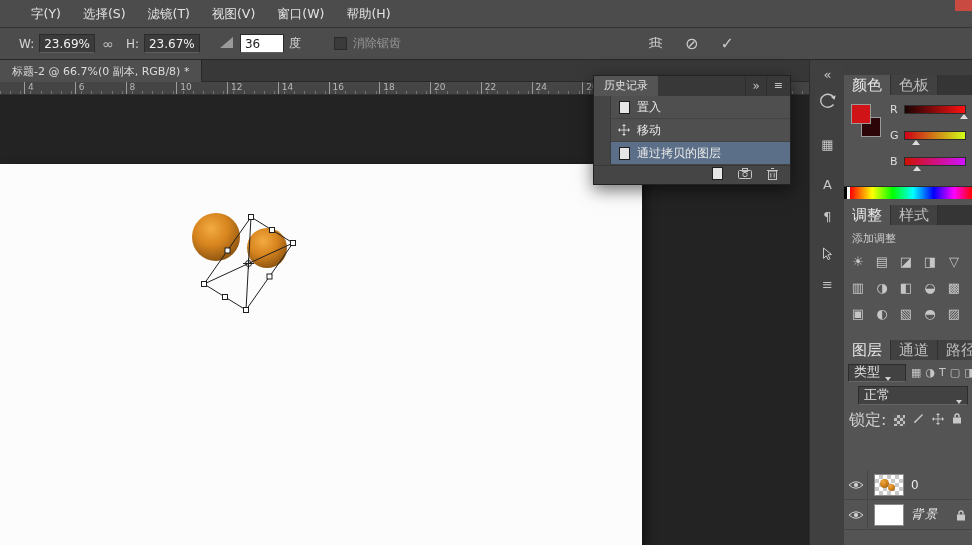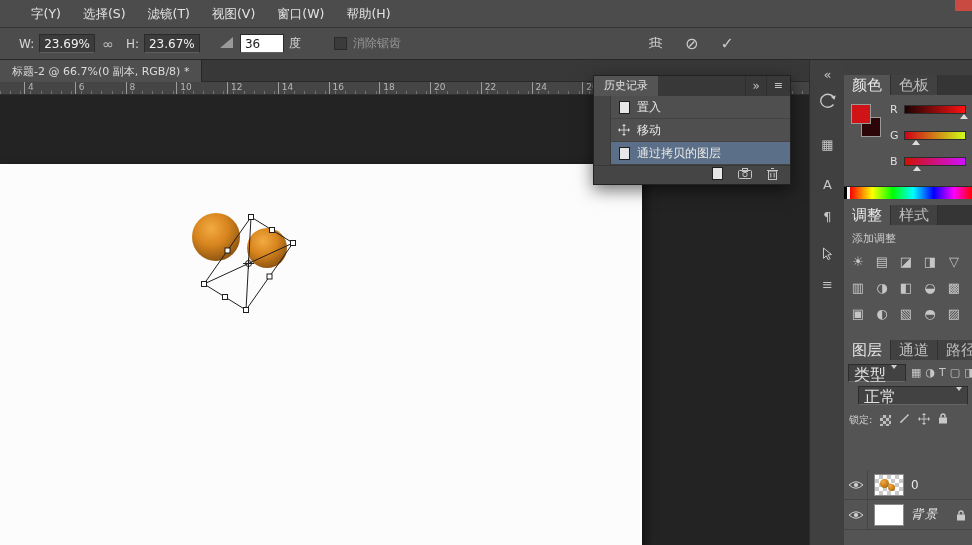--- a/index.html
+++ b/index.html
@@ -67,29 +67,29 @@
   .spectrum{position:absolute;left:0;bottom:6px;width:128px;height:13px;border-top:1px solid #2c2c2c;
     background:linear-gradient(to right,#000 0,#000 3px,#fff 3px,#fff 6px,#ff0000 6px,#ffff00 22%,#00ff00 38%,#00ffff 54%,#0000ff 70%,#ff00ff 86%,#ff0000 100%);}
 
   
   .adj-label{position:absolute;left:8px;top:6px;font-size:11px;color:#cbcbcb;}
   .adj-grid{position:absolute;left:2px;top:24px;width:124px;display:flex;flex-wrap:wrap;}
   .adj-icon{width:24px;height:26px;line-height:26px;text-align:center;font-size:13px;color:#c6c6c6;}
 
   
   .filter-row{position:absolute;left:4px;top:4px;display:flex;align-items:center;}
-  .combo{display:flex;align-items:flex-start;background:#424242;border:1px solid #2c2c2c;border-bottom-color:#666;height:18px;padding:0 5px;gap:5px;font-size:16px;color:#e0e0e0;}
+  .combo{display:flex;align-items:flex-end;background:#424242;border:1px solid #2c2c2c;border-bottom-color:#666;height:18px;padding:0 5px;gap:5px;font-size:13px;color:#e0e0e0;}
   .combo.kind{width:58px;}
   .combo.blend{width:110px;height:19px;justify-content:space-between;}
   .caret{width:0;height:0;border-left:3.5px solid transparent;border-right:3.5px solid transparent;border-top:4px solid #cfcfcf;}
   .filter-icons{display:flex;gap:4px;margin-left:5px;}
   .f-icon{font-size:11px;color:#c6c6c6;line-height:18px;}
   .blend-row{position:absolute;left:14px;top:26px;}
   .lock-row{position:absolute;left:5px;top:52px;display:flex;align-items:center;gap:8px;height:16px;}
-  .lock-label{font-size:10px;color:#cfcfcf;}
+  .lock-label{font-size:16px;color:#cfcfcf;}
   .checker-sm{width:11px;height:11px;background:repeating-conic-gradient(#bdbdbd 0 25%,#5e5e5e 0 50%) 0 0/6px 6px;}
   .layer-row{position:absolute;left:0;width:128px;height:30px;display:flex;align-items:center;background:#545454;border-bottom:1px solid #464646;font-size:12px;color:#e9e9e9;}
   .layer-row.selected{background:#000000;margin-top:40px;}
   .eye-well{width:24px;height:30px;display:flex;align-items:center;justify-content:center;border-right:1px solid #464646;flex:0 0 auto;}
   .layer-thumb{position:relative;width:30px;height:22px;margin-left:6px;border:1px solid #8a8a8a;flex:0 0 auto;background-color:#fff;overflow:hidden;}
   .layer-thumb.checker{background-image:linear-gradient(45deg,#c9c9c9 25%,transparent 25% 75%,#c9c9c9 75%),linear-gradient(45deg,#c9c9c9 25%,transparent 25% 75%,#c9c9c9 75%);background-size:8px 8px;background-position:0 0,4px 4px;}
   .layer-thumb.sel{border-color:#fff;outline:1px solid #222;}
   .mini-sphere{position:absolute;border-radius:50%;background:radial-gradient(circle at 35% 30%,#f0a83f 0%,#c97c18 55%,#8a5210 100%);}
   .s1{width:9px;height:9px;left:5px;top:4px;}
   .s2{width:7px;height:7px;left:13px;top:9px;}

